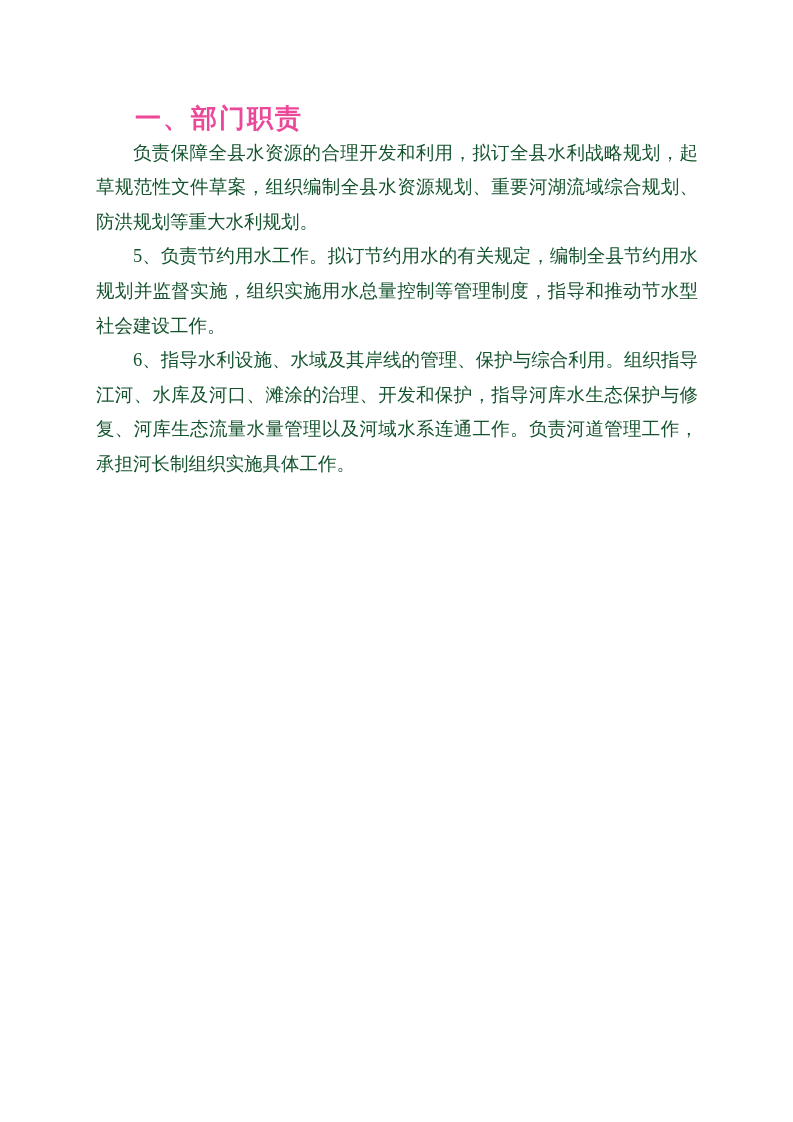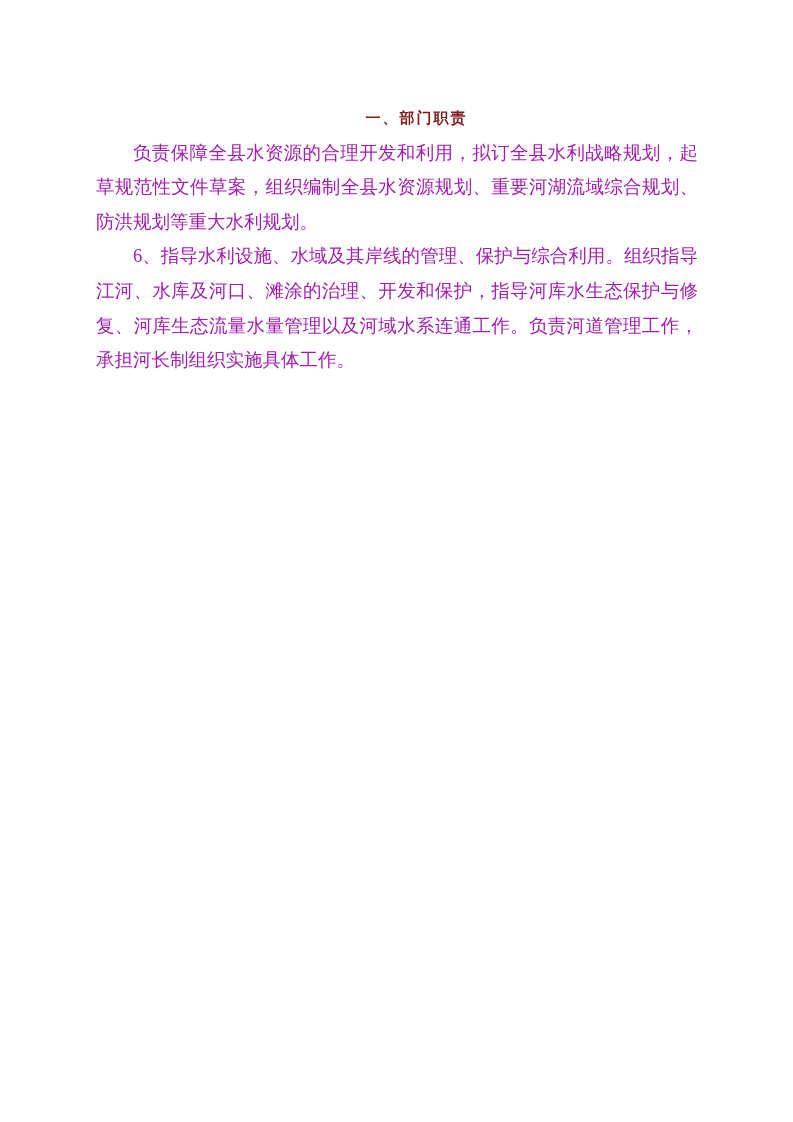--- a/index.html
+++ b/index.html
@@ -18,39 +18,39 @@
   }
   .content {
     position: absolute;
     top: 101px;
     left: 96px;
     width: 602px;
   }
   .doc-title {
     font-family: "Liberation Sans", sans-serif;
     font-weight: bold;
-    font-size: 15px;
+    font-size: 26px;
     line-height: 34.6px;
     text-indent: 39px;
     letter-spacing: 2px;
-    color: #7f1d1d;
-    text-align: center;
+    color: #ec4899;
   }
   .doc-paragraph {
     font-family: "Liberation Serif", serif;
     font-size: 18.5px;
     line-height: 34.6px;
     text-align: justify;
     text-justify: inter-character;
     text-indent: 2em;
-    color: #a21caf;
+    color: #14532d;
   }
 </style>
 </head>
 <body>
 
 <div class="page">
   <div class="content">
     <h1 class="doc-title">一、部门职责</h1>
     <p class="doc-paragraph">负责保障全县水资源的合理开发和利用，拟订全县水利战略规划，起草规范性文件草案，组织编制全县水资源规划、重要河湖流域综合规划、防洪规划等重大水利规划。</p>
+    <p class="doc-paragraph">5、负责节约用水工作。拟订节约用水的有关规定，编制全县节约用水规划并监督实施，组织实施用水总量控制等管理制度，指导和推动节水型社会建设工作。</p>
     <p class="doc-paragraph">6、指导水利设施、水域及其岸线的管理、保护与综合利用。组织指导江河、水库及河口、滩涂的治理、开发和保护，指导河库水生态保护与修复、河库生态流量水量管理以及河域水系连通工作。负责河道管理工作，承担河长制组织实施具体工作。</p>
   </div>
 </div>
 
 </body></html>

